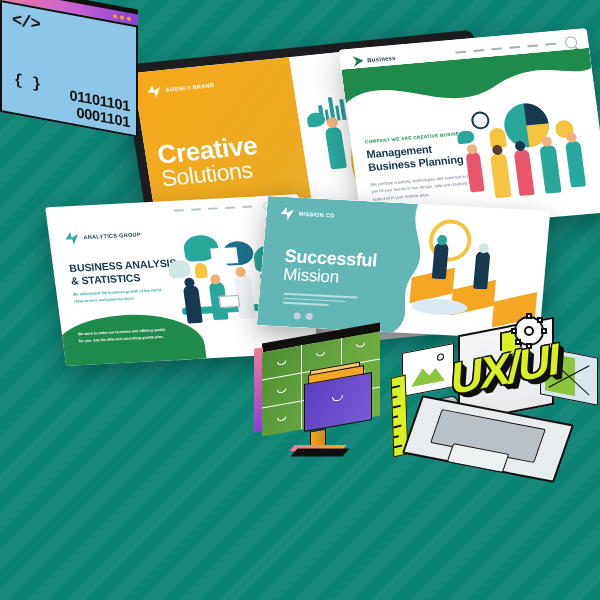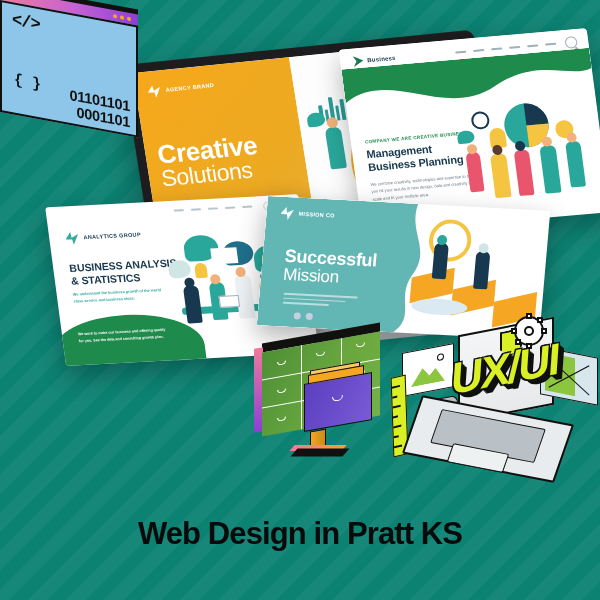--- a/index.html
+++ b/index.html
@@ -757,15 +757,14 @@
       <span class="x2"></span>
     </div>
 
     <div id="uxui">UX/UI</div>
 
     <div id="lap-base"></div>
     <div id="lap-keys"></div>
     <div id="lap-pad"></div>
   </div>
 
-  <div id="title">Web Design in Pratt KS</div>
 
 </div>
 
 </body></html>

